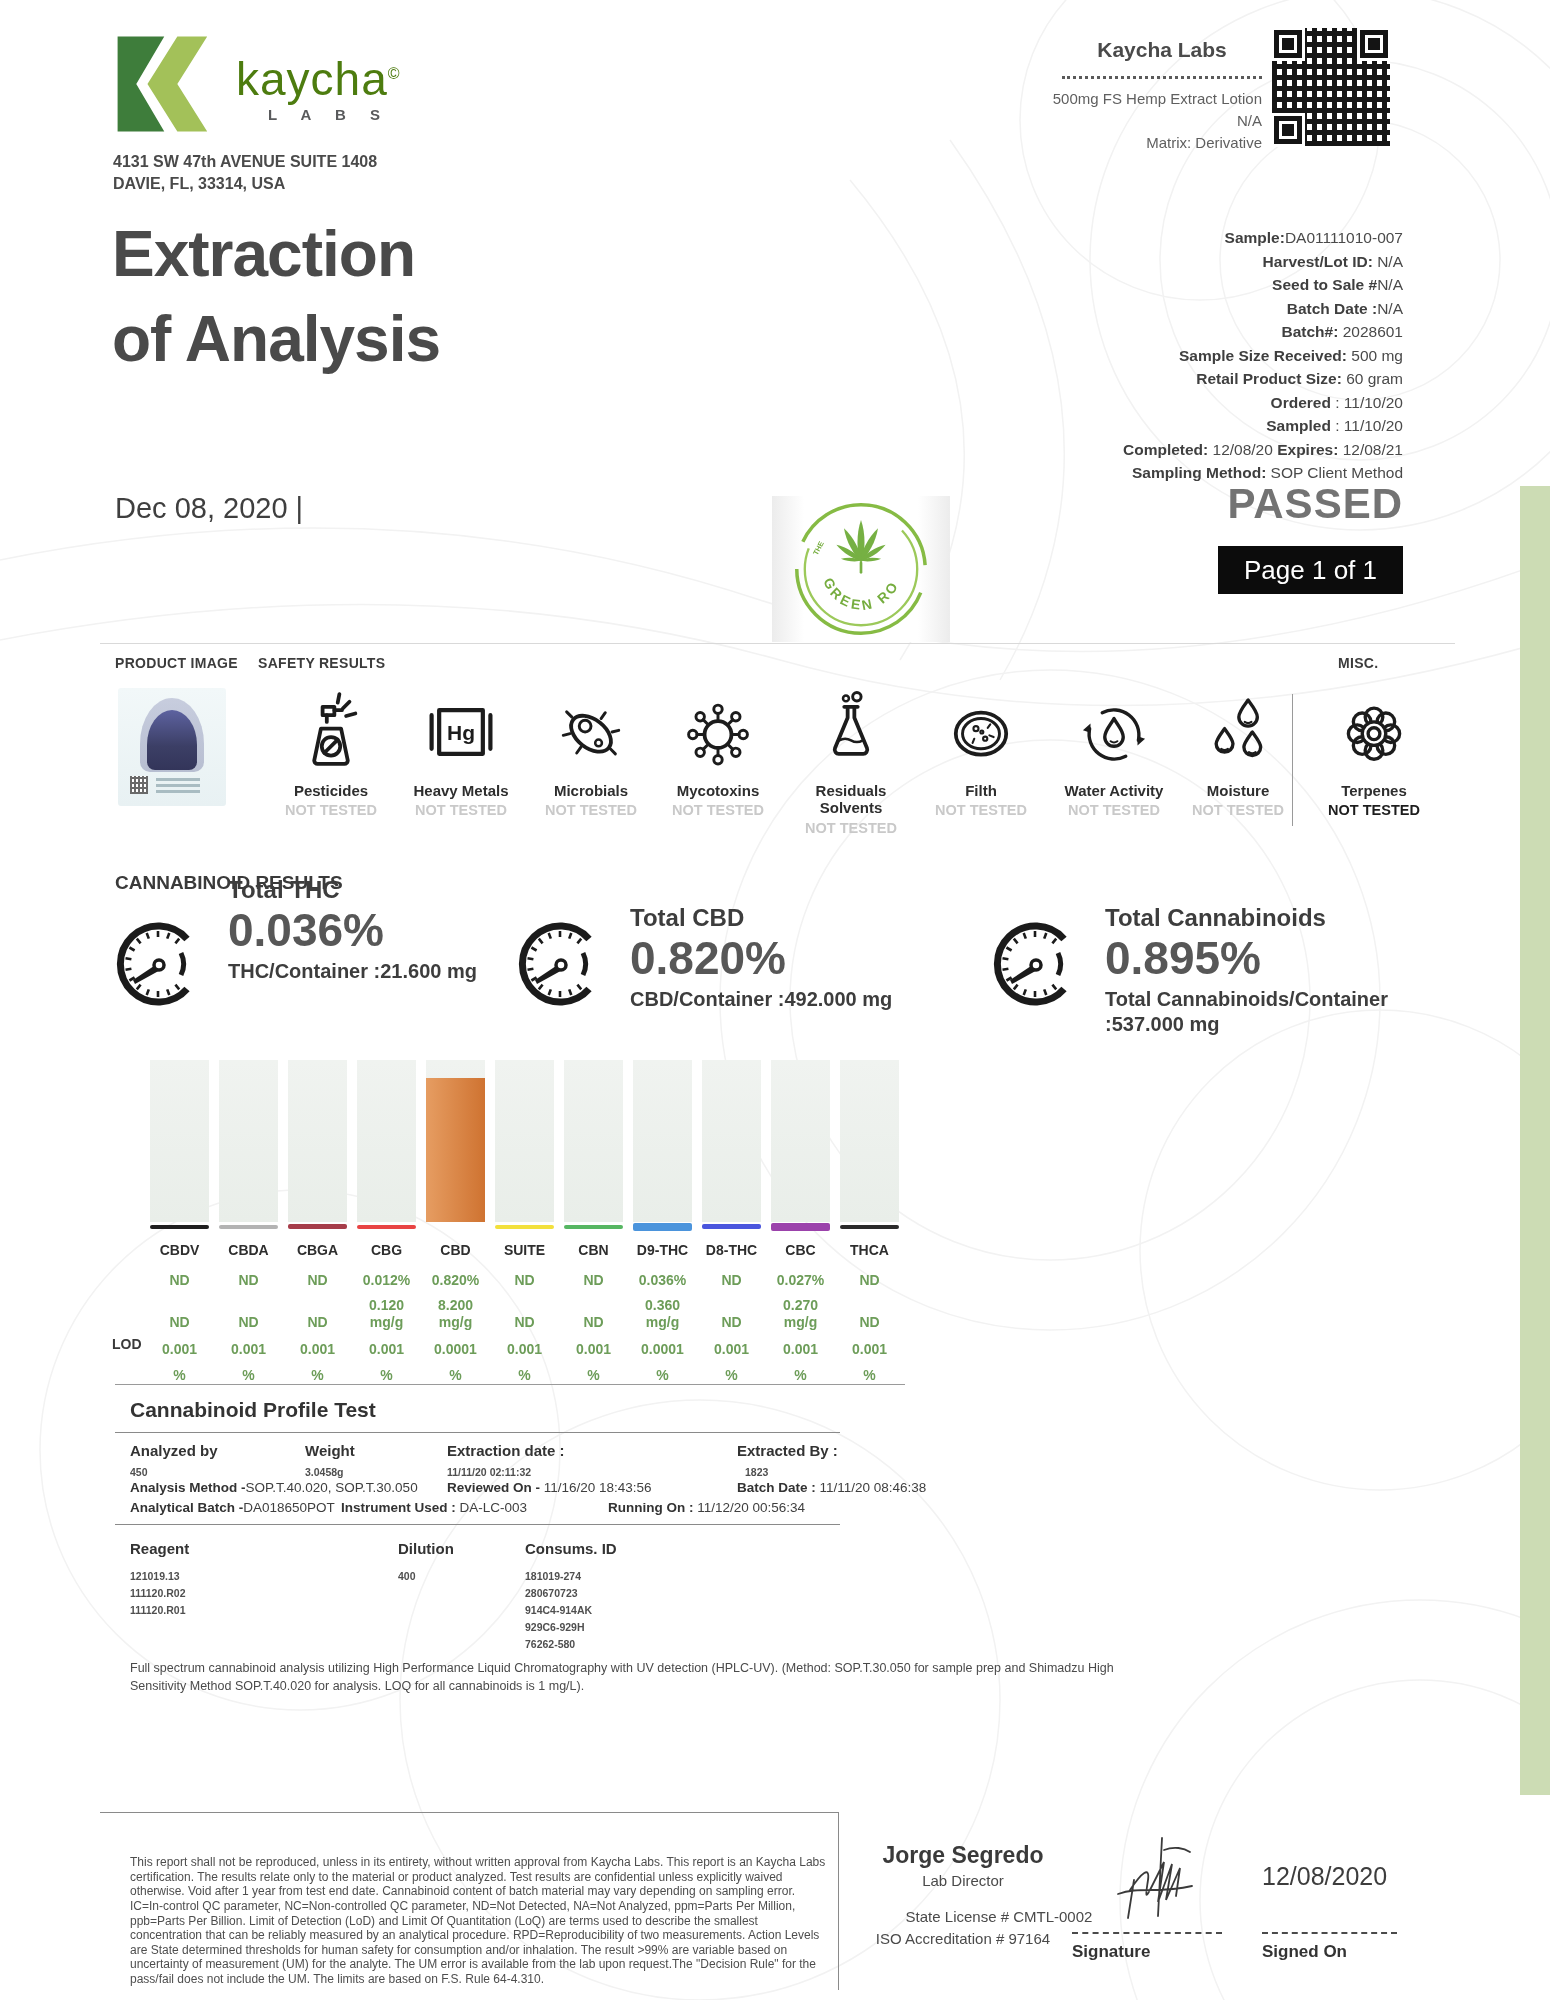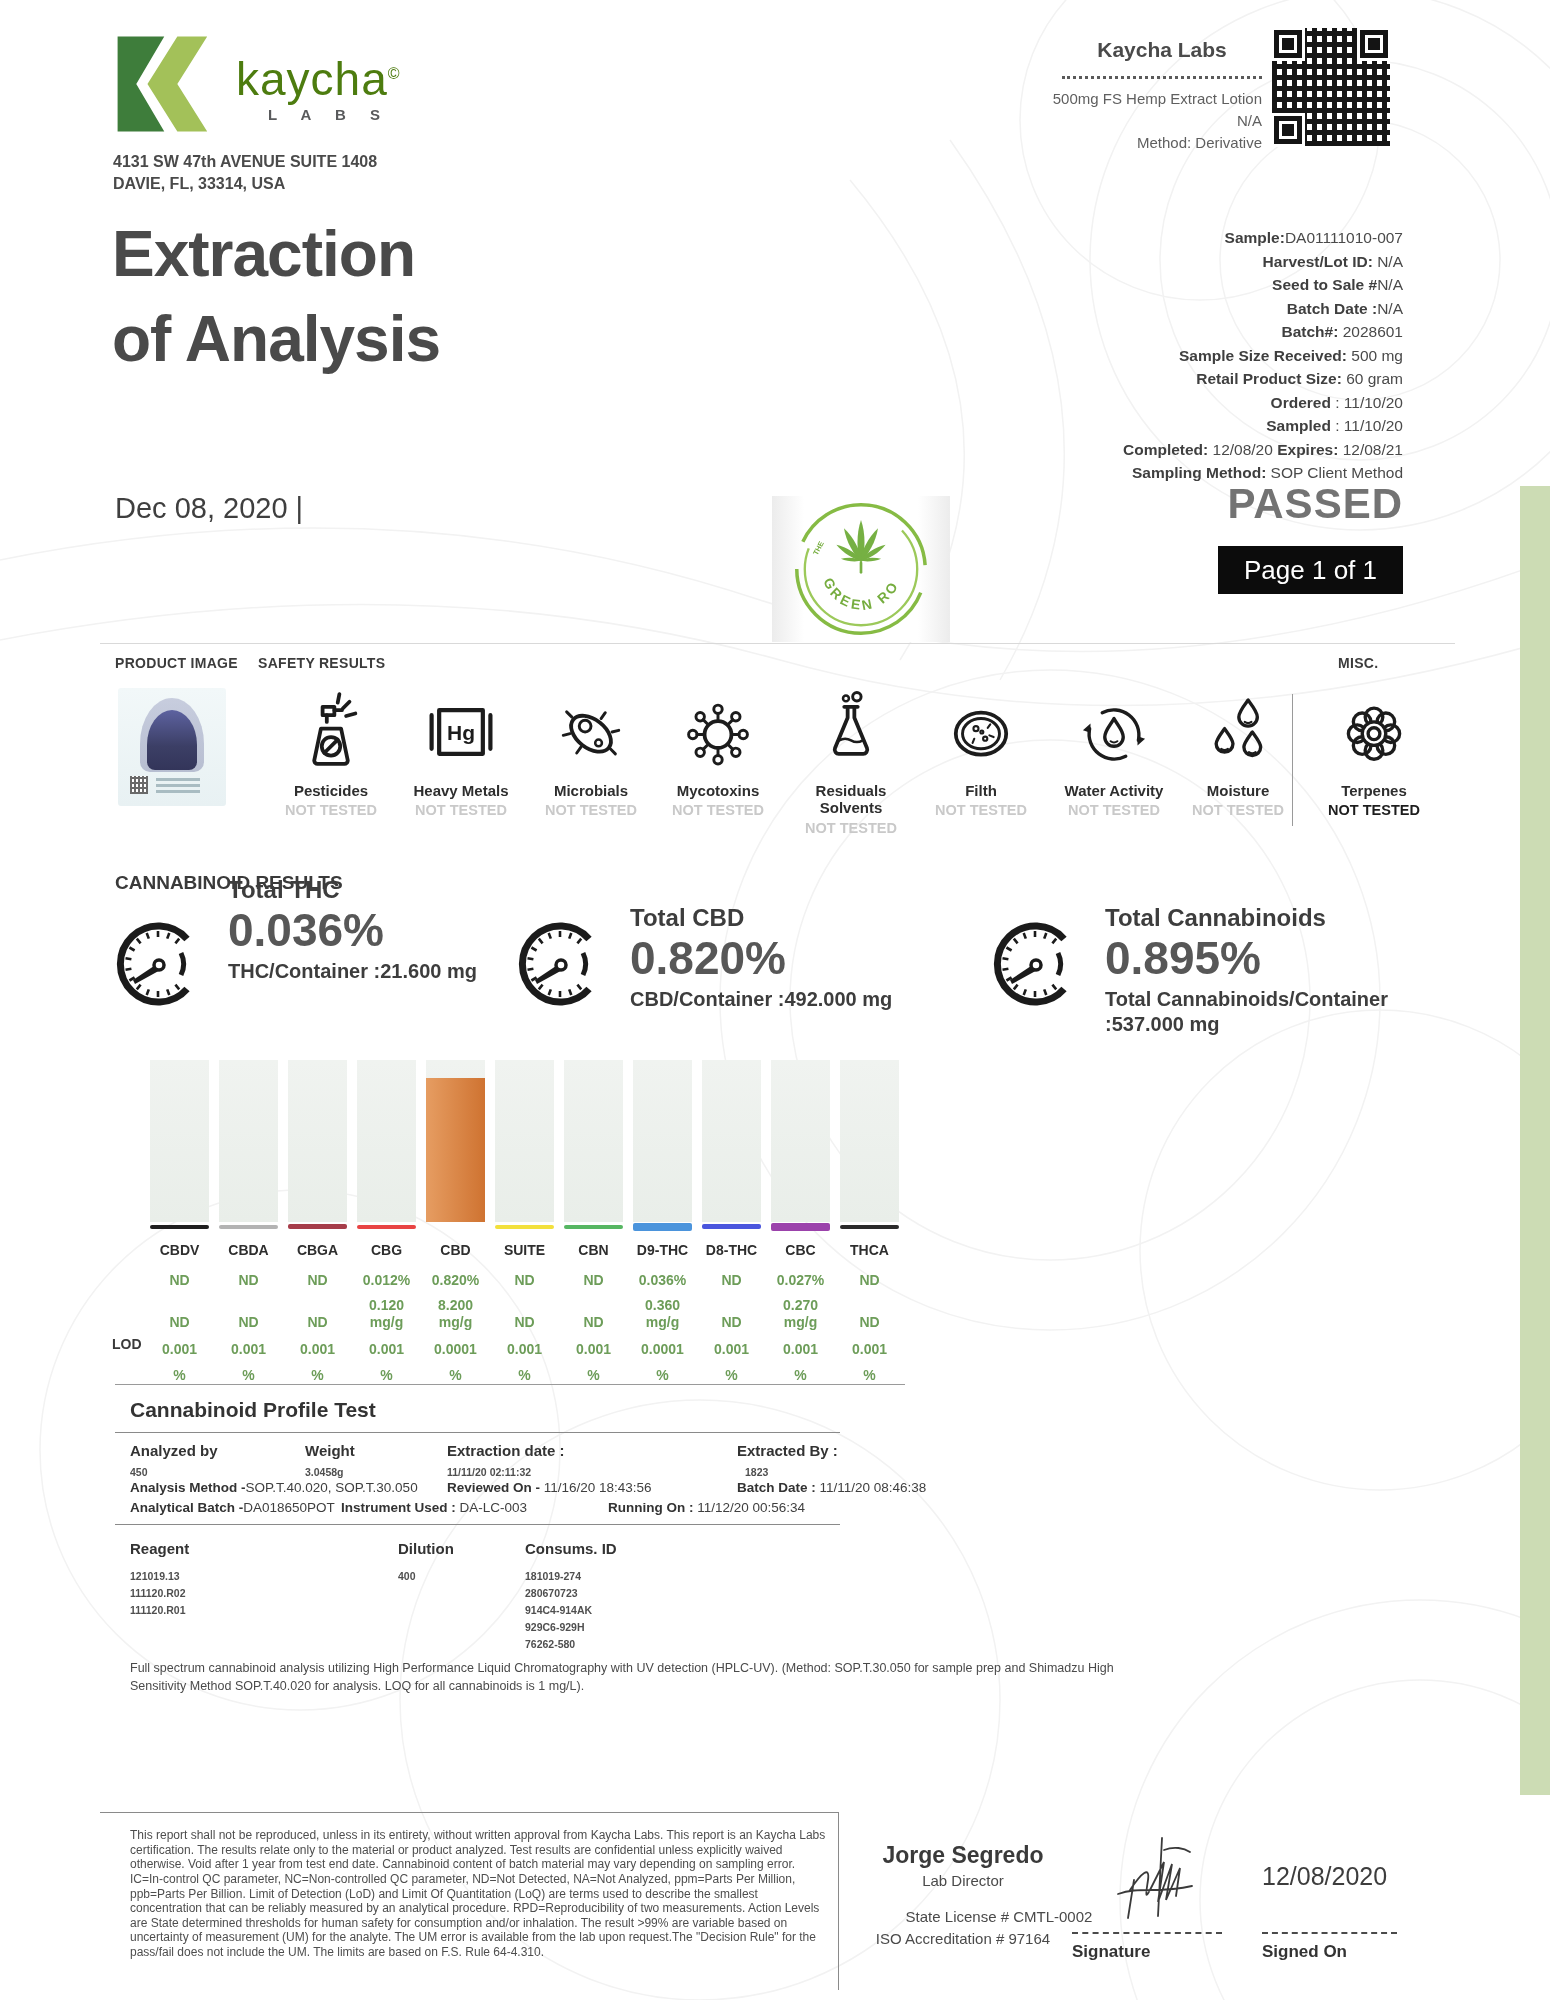--- a/index.html
+++ b/index.html
@@ -46,21 +46,21 @@
   .clod{margin-top:10px;}
   .cunit{margin-top:10px;}
   
   .ph{font-size:21px;font-weight:bold;color:#333333;}
   .flabel{font-size:15px;font-weight:bold;color:#333333;}
   .tiny{font-size:10.5px;font-weight:bold;color:#4f4f4f;line-height:17px;}
   .prow{font-size:13.5px;color:#3f3f3f;}
   .prow b{color:#333333;}
   .note{font-size:12.5px;color:#4a4a4a;line-height:1.4;}
   
-  .disc{font-size:12px;color:#4e4e4e;line-height:1.22;}
+  .disc{font-size:12px;color:#4e4e4e;line-height:1.22;margin-top:27px;}
   .fdir{font-size:23px;font-weight:bold;color:#3a3a3a;text-align:center;}
   .frole{font-size:15px;color:#4a4a4a;text-align:center;}
   .flic{font-size:15px;color:#4a4a4a;text-align:center;line-height:1.45;}
   .dash{border-top:2px dashed #4a4a4a;height:0;}
   .fsig{font-size:17px;font-weight:bold;color:#333333;}
   .fdate{font-size:25px;color:#3d3d3d;}
   
   .qr{position:relative;background:
       repeating-linear-gradient(90deg,#161616 0 5px,transparent 5px 10px),
       repeating-linear-gradient(0deg,#161616 0 5px,#ffffff 5px 11px);}
@@ -108,21 +108,21 @@
   <div class="abs addr" style="left:113px;top:151px;">
     <div>4131 SW 47th AVENUE SUITE 1408</div>
     <div>DAVIE, FL, 33314, USA</div>
   </div>
 
   <div class="abs rt-title" style="left:1062px;top:38px;width:200px;">Kaycha Labs</div>
   <div class="abs dotline" style="left:1062px;top:76px;width:200px;"></div>
   <div class="abs rt-prod" style="left:962px;top:88px;width:300px;">
     <div>500mg FS Hemp Extract Lotion</div>
     <div>N/A</div>
-    <div>Method: Derivative</div>
+    <div>Matrix: Derivative</div>
   </div>
   <div class="abs qr" style="left:1272px;top:28px;width:118px;height:118px;">
     <i style="left:2px;top:2px;"></i>
       <i style="right:2px;top:2px;"></i>
       <i style="left:2px;bottom:2px;"></i>
   </div>
 
   <div class="abs big-title" style="left:112px;top:212px;">
     <div>Extraction</div>
     <div>of Analysis</div>

